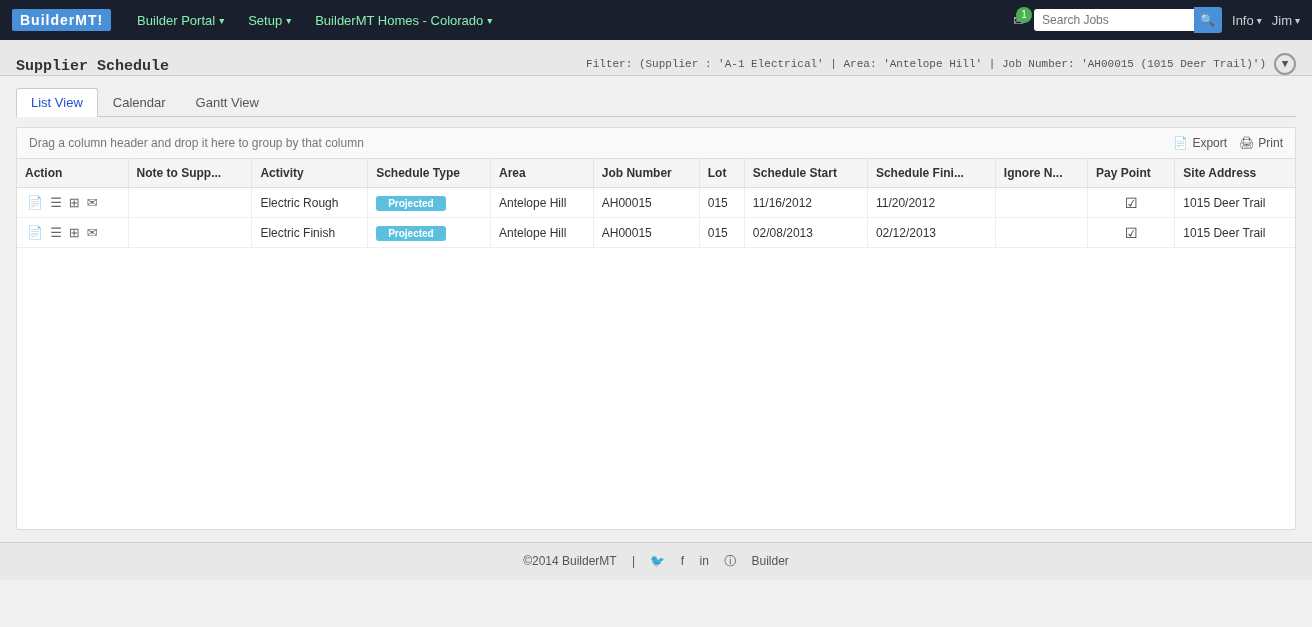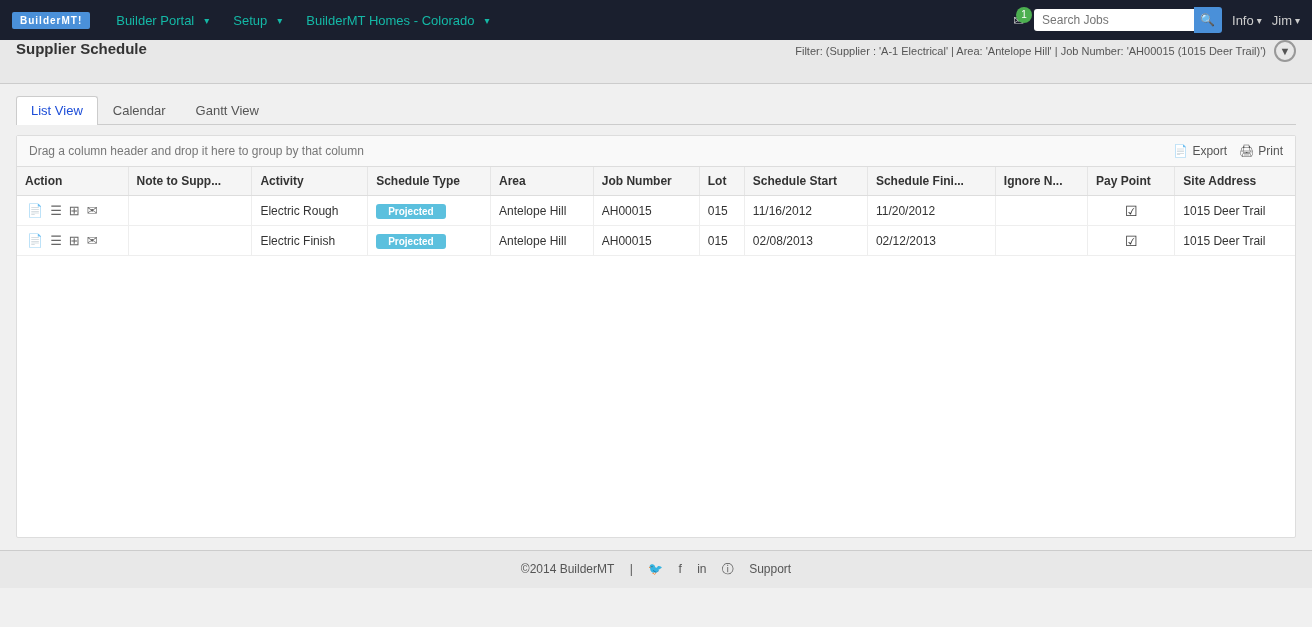--- a/index.html
+++ b/index.html
@@ -12,34 +12,34 @@
       display: flex;
       align-items: center;
       height: 40px;
       padding: 0 12px;
       gap: 8px;
     }
     .top-nav .logo {
       background: #4a90d9;
       color: white;
       font-weight: bold;
-      font-size: 10px;
+      font-size: 14px;
       padding: 3px 8px;
       border-radius: 2px;
       margin-right: 10px;
       letter-spacing: 1px;
     }
     .top-nav .nav-item {
-      color: #14b8a6;
+      color: #86efac;
       cursor: pointer;
       padding: 0 8px;
       font-size: 13px;
       display: flex;
       align-items: center;
-      gap: 10px;
+      gap: 4px;
     }
     .top-nav .nav-separator { flex: 1; }
     .nav-right {
       display: flex;
       align-items: center;
       gap: 10px;
     }
     .mail-icon-wrap {
       position: relative;
       cursor: pointer;
@@ -89,25 +89,26 @@
       display: flex;
       align-items: center;
       gap: 3px;
     }
     .chevron-down { font-size: 10px; }
 
     
     .page-header {
       background: #e8e8e8;
       border-bottom: 1px solid #ccc;
-      height: 44px;
-      display: flex;
-      align-items: flex-start;
+      height: 36px;
+      display: flex;
+      align-items: flex-end;
       padding: 0 16px;
       justify-content: space-between;
+      font-family: Liberation Mono, monospace;
     }
     .page-title {
       font-size: 15px;
       font-weight: bold;
       color: #333;
     }
     .filter-text {
       font-size: 11px;
       color: #555;
     }
@@ -414,14 +415,14 @@
   </div>
 </div>
 
 <div class="footer">
   <span>©2014 BuilderMT</span>
   <span> | </span>
   <span>🐦</span>
   <span>f</span>
   <span>in</span>
   <span>ⓘ</span>
-  <span style="cursor:pointer;">Support</span>
+  <span style="cursor:pointer;">Builder</span>
 </div>
 
 </body></html>

